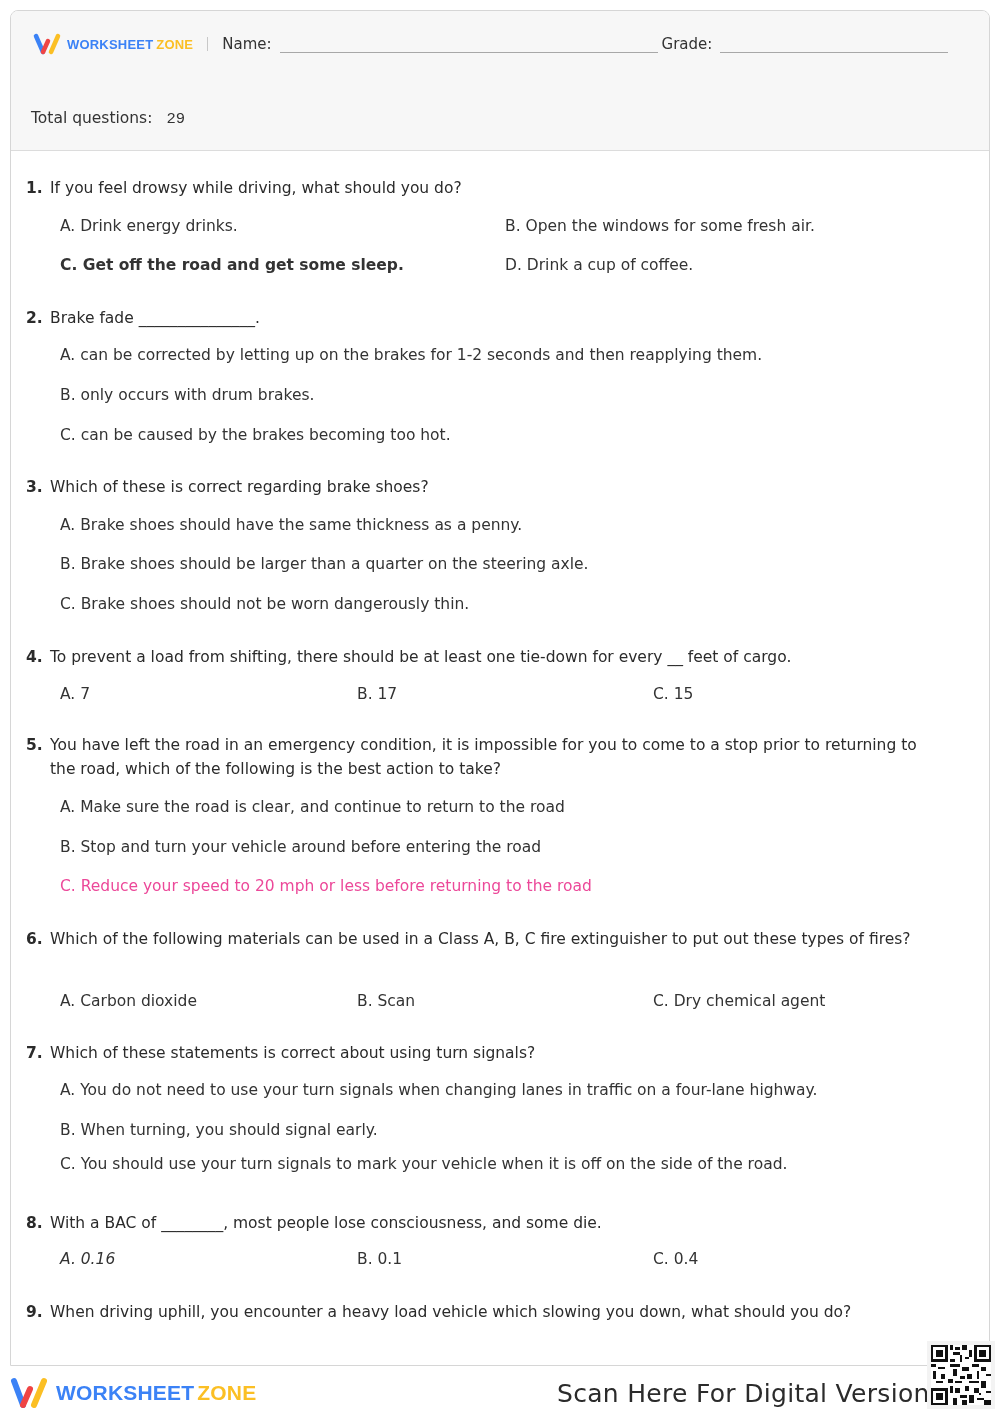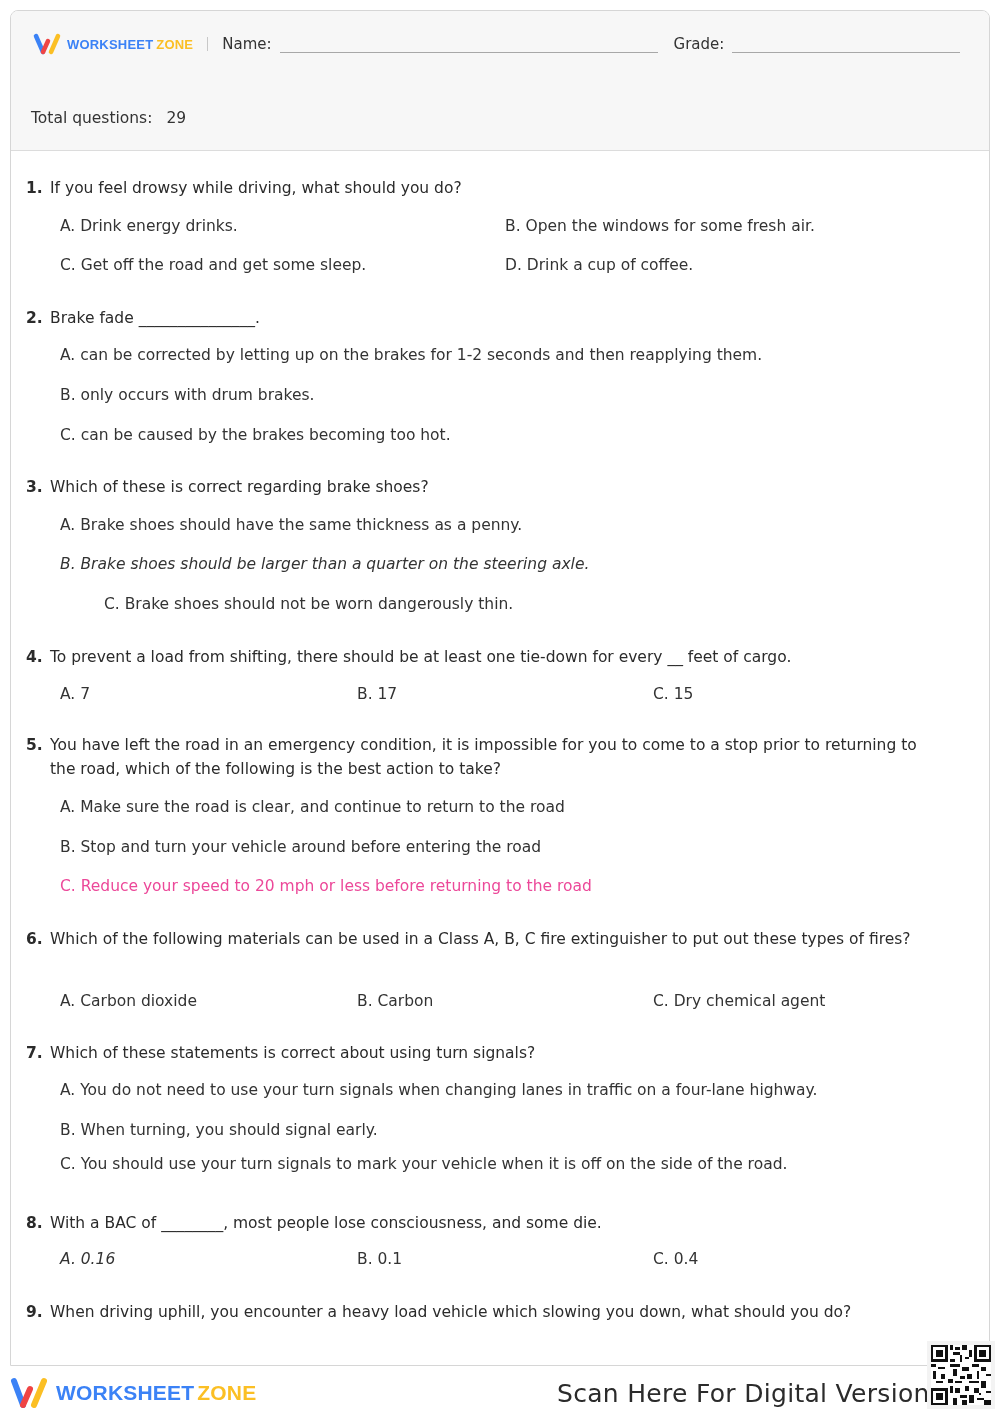--- a/index.html
+++ b/index.html
@@ -18,26 +18,26 @@
   .brand-row { position: absolute; left: 22px; top: 22px; height: 22px; display: flex; align-items: center; width: 935px; }
   .logo { display: flex; align-items: center; }
   .logo svg { display: block; }
   .logo-text { font-family: "Liberation Sans", sans-serif; font-weight: bold; font-size: 13px; letter-spacing: 0.2px; margin-left: 4px; }
   .logo-text .w1 { color: #3b82f6; }
   .logo-text .w2 { color: #fbbf24; margin-left: 3px; }
   .divider { width: 1px; height: 14px; background: #c8c8c8; margin: 0 14px 0 14px; }
   .field-label { font-size: 15px; color: #333; white-space: nowrap; }
   .field-line { border-bottom: 1px solid #a8a8a8; height: 14px; margin-left: 8px; align-self: flex-end; margin-bottom: 2px; }
   .name-line { width: 378px; }
-  .grade-label { margin-left: 16px; }
+  .grade-label { margin-left: 4px; }
   .grade-line { width: 228px; }
 
   .title { position: absolute; left: 20px; top: 72px; font-size: 15.5px; font-weight: bold; color: #2b2b2b; }
   .total { position: absolute; left: 20px; top: 98px; font-size: 15.5px; color: #333; }
-  .total .num { margin-left: 14px; }
+  .total .num { margin-left: 14px; font-family: Liberation Mono, monospace; }
   .q { position: absolute; left: 26px; width: 900px; }
   .q-stem { display: flex; font-size: 15.5px; line-height: 24px; color: #2b2b2b; }
   .q-num { font-weight: bold; width: 24px; flex-shrink: 0; }
   .q-text { flex: 1; }
   .opt { position: absolute; white-space: nowrap; }
 
   .footer-logo { position: absolute; left: 10px; top: 1377px; display: flex; align-items: center; }
   .footer-logo .logo-text { font-size: 21px; margin-left: 6px; }
   .scan-text { position: absolute; left: 557px; top: 1379px; font-size: 25px; color: #2b2b2b; letter-spacing: 0.3px; }
   .qr { position: absolute; left: 927px; top: 1341px; width: 68px; height: 68px; background: #f3f3f3; padding: 4px; }
@@ -72,42 +72,42 @@
 <div>
 
   <div class="q" style="top:176px;">
     <div class="q-stem">
         <span class="q-num">1.</span>
         <span class="q-text">If you feel drowsy while driving, what should you do?</span>
       </div>
   </div>
   <span class="opt" style="left:60px;top:217px;font-size:15.5px;color:#333;">A. Drink energy drinks.</span>
   <span class="opt" style="left:505px;top:217px;font-size:15.5px;color:#333;">B. Open the windows for some fresh air.</span>
-  <span class="opt" style="left:60px;top:256px;font-size:15.5px;color:#333;">C. Get off the road and get some sleep.</span>
+  <span class="opt" style="left:60px;top:256px;font-size:15.5px;color:#333;font-weight:bold;">C. Get off the road and get some sleep.</span>
   <span class="opt" style="left:505px;top:256px;font-size:15.5px;color:#333;">D. Drink a cup of coffee.</span>
 
   <div class="q" style="top:306px;">
     <div class="q-stem">
         <span class="q-num">2.</span>
         <span class="q-text">Brake fade _______________.</span>
       </div>
   </div>
   <span class="opt" style="left:60px;top:346px;font-size:15.5px;color:#333;">A. can be corrected by letting up on the brakes for 1-2 seconds and then reapplying them.</span>
   <span class="opt" style="left:60px;top:386px;font-size:15.5px;color:#333;">B. only occurs with drum brakes.</span>
   <span class="opt" style="left:60px;top:426px;font-size:15.5px;color:#333;">C. can be caused by the brakes becoming too hot.</span>
 
   <div class="q" style="top:475px;">
     <div class="q-stem">
         <span class="q-num">3.</span>
         <span class="q-text">Which of these is correct regarding brake shoes?</span>
       </div>
   </div>
   <span class="opt" style="left:60px;top:516px;font-size:15.5px;color:#333;">A. Brake shoes should have the same thickness as a penny.</span>
-  <span class="opt" style="left:60px;top:555px;font-size:15.5px;color:#333;font-style:italic;">B. Brake shoes should be larger than a quarter on the steering axle.</span>
-  <span class="opt" style="left:60px;top:595px;font-size:15.5px;color:#333;margin-left:44px;">C. Brake shoes should not be worn dangerously thin.</span>
+  <span class="opt" style="left:60px;top:555px;font-size:15.5px;color:#333;">B. Brake shoes should be larger than a quarter on the steering axle.</span>
+  <span class="opt" style="left:60px;top:595px;font-size:15.5px;color:#333;">C. Brake shoes should not be worn dangerously thin.</span>
 
   <div class="q" style="top:645px;">
     <div class="q-stem">
         <span class="q-num">4.</span>
         <span class="q-text">To prevent a load from shifting, there should be at least one tie-down for every __ feet of cargo.</span>
       </div>
   </div>
   <span class="opt" style="left:60px;top:685px;font-size:15.5px;color:#333;">A. 7</span>
   <span class="opt" style="left:357px;top:685px;font-size:15.5px;color:#333;">B. 17</span>
   <span class="opt" style="left:653px;top:685px;font-size:15.5px;color:#333;">C. 15</span>
@@ -122,21 +122,21 @@
   <span class="opt" style="left:60px;top:838px;font-size:15.5px;color:#333;">B. Stop and turn your vehicle around before entering the road</span>
   <span class="opt" style="left:60px;top:877px;font-size:15.5px;color:#ec4899;">C. Reduce your speed to 20 mph or less before returning to the road</span>
 
   <div class="q" style="top:927px;">
     <div class="q-stem">
         <span class="q-num">6.</span>
         <span class="q-text">Which of the following materials can be used in a Class A, B, C fire extinguisher to put out these types of fires?</span>
       </div>
   </div>
   <span class="opt" style="left:60px;top:992px;font-size:15.5px;color:#333;">A. Carbon dioxide</span>
-  <span class="opt" style="left:357px;top:992px;font-size:15.5px;color:#333;">B. Carbon</span>
+  <span class="opt" style="left:357px;top:992px;font-size:15.5px;color:#333;">B. Scan</span>
   <span class="opt" style="left:653px;top:992px;font-size:15.5px;color:#333;">C. Dry chemical agent</span>
 
   <div class="q" style="top:1041px;">
     <div class="q-stem">
         <span class="q-num">7.</span>
         <span class="q-text">Which of these statements is correct about using turn signals?</span>
       </div>
   </div>
   <span class="opt" style="left:60px;top:1081px;font-size:15.5px;color:#333;">A. You do not need to use your turn signals when changing lanes in traffic on a four-lane highway.</span>
   <span class="opt" style="left:60px;top:1121px;font-size:15.5px;color:#333;">B. When turning, you should signal early.</span>

